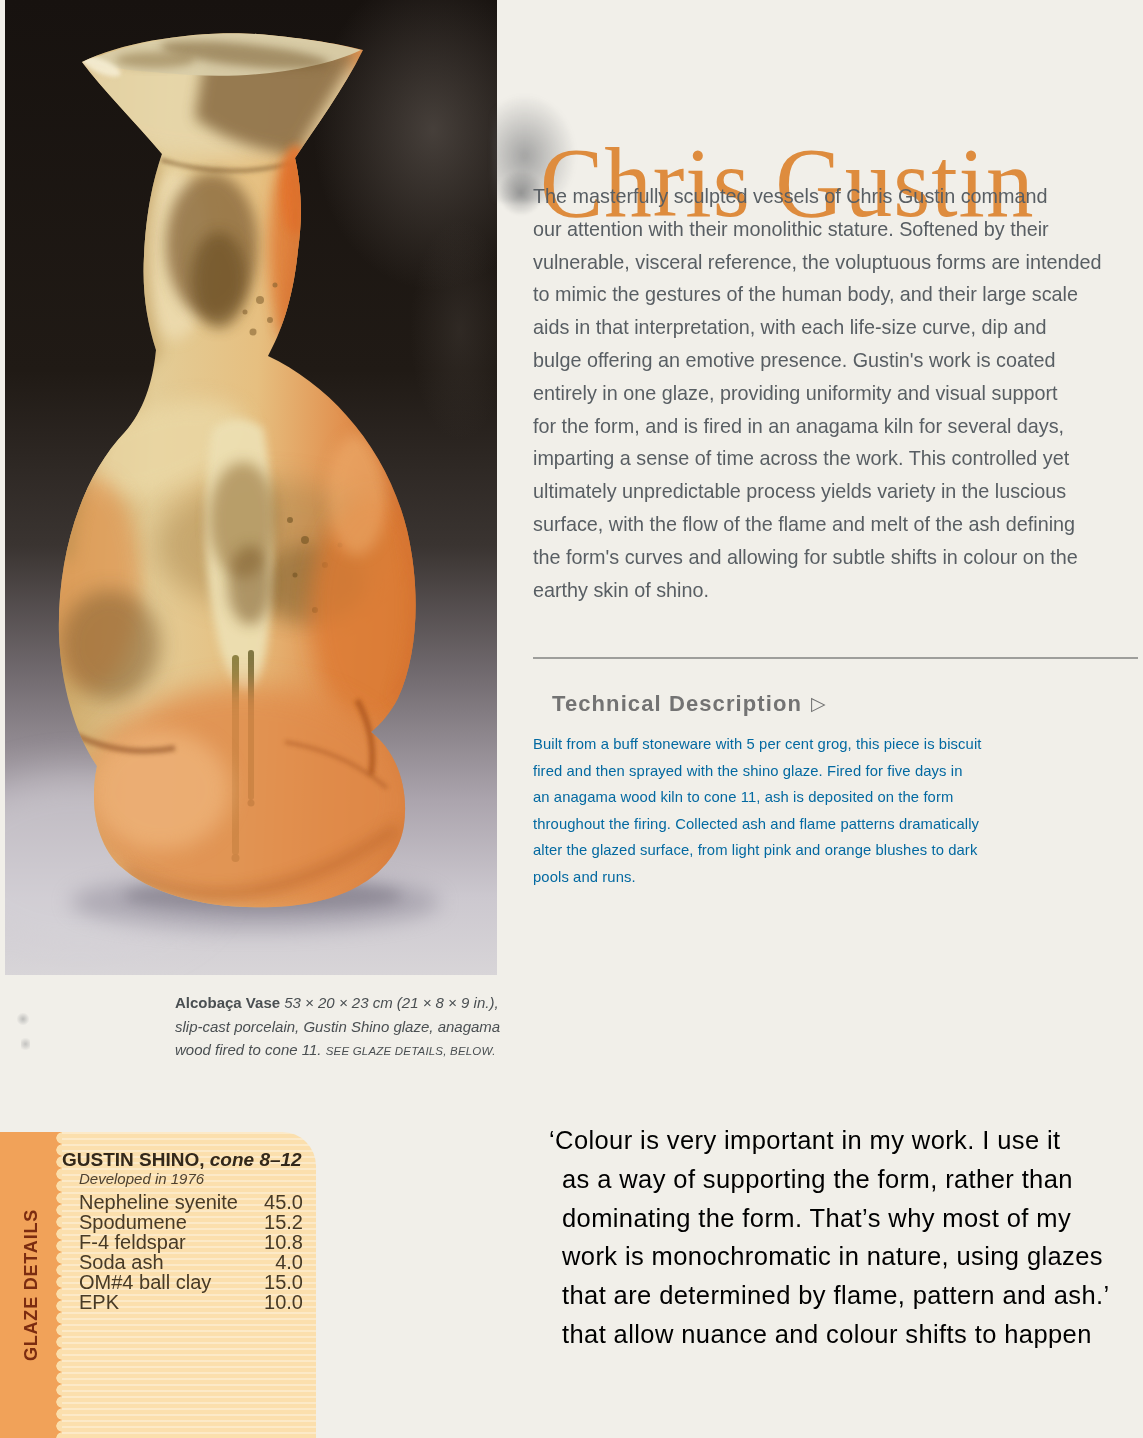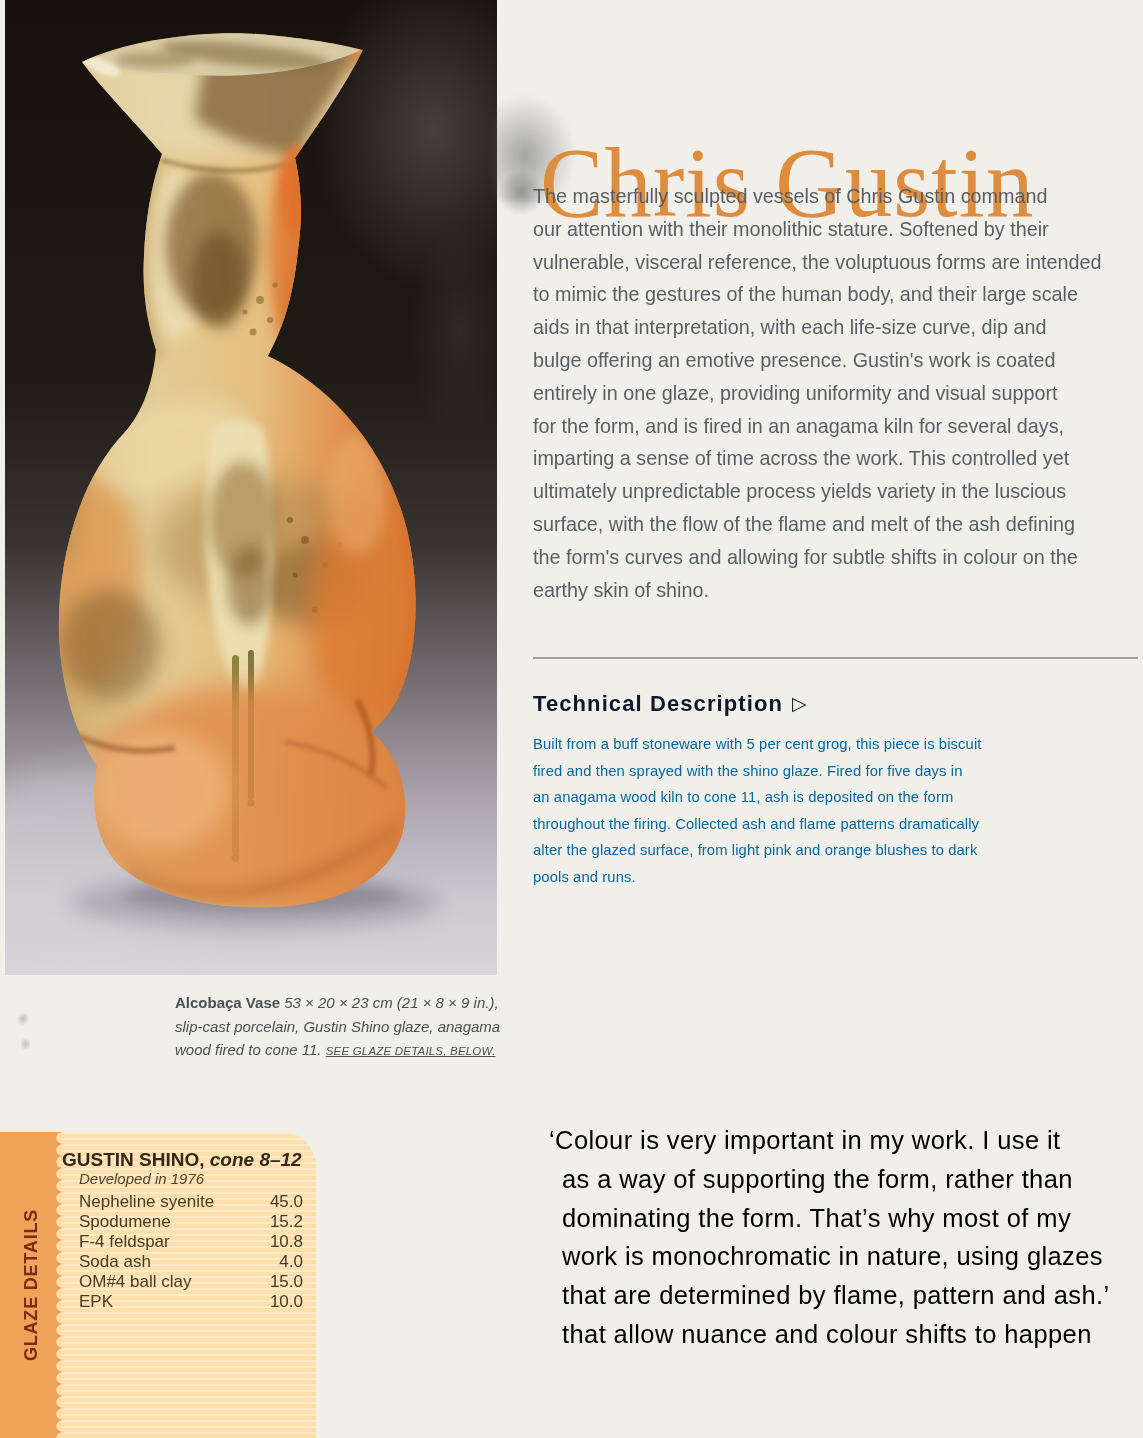--- a/index.html
+++ b/index.html
@@ -30,33 +30,33 @@
     font-family:"Liberation Serif", serif; font-weight:400;
     font-size:100px; line-height:1; color:#de8c3e; letter-spacing:1px;
     transform:scaleX(0.95); transform-origin:0 0; white-space:nowrap; }
 
   .intro { position:absolute; left:533px; top:180px; }
   .intro div { font-size:19.8px; line-height:32.8px; color:#585e63; white-space:nowrap; }
 
   .divider { position:absolute; left:533px; top:657px; width:605px; height:2px;
     background:#8f8f8d; opacity:.85; }
 
-  .tech-h { position:absolute; left:533px; top:691px; font-size:22px; font-weight:bold;
-    color:#0f172a; letter-spacing:1.1px; }
+  .tech-h { position:absolute; left:552px; top:691px; font-size:22px; font-weight:bold;
+    color:#737373; letter-spacing:1.1px; }
   .tech-h .tri { font-weight:400; font-size:19px; margin-left:9px; position:relative; top:-1px; }
 
   .tech-b { position:absolute; left:533px; top:731px; }
   .tech-b div { font-size:14.8px; line-height:26.6px; color:#0369a1; white-space:nowrap; letter-spacing:.1px; }
 
   
   .caption { position:absolute; left:175px; top:991px; width:352px;
     font-size:15px; line-height:23.5px; color:#4a4f52; }
   .caption b { font-weight:bold; font-style:normal; }
   .caption i { font-style:italic; }
-  .caption .note { font-size:11.5px; font-style:italic; letter-spacing:.2px;text-decoration:underline; }
+  .caption .note { font-size:11.5px; font-style:italic; letter-spacing:.2px; }
 
   
   .quote { position:absolute; left:562px; top:1121px;
     font-family:Liberation Sans, sans-serif; color:#000000; }
   .quote div { font-size:25.5px; line-height:38.8px; letter-spacing:.4px; white-space:nowrap; }
   .quote div:first-child { margin-left:-13px; }
 
   
   .glaze-tab { position:absolute; left:0; top:1132px; width:62px; height:306px;
     background:#f1a259; }
@@ -70,21 +70,21 @@
     background-image:repeating-linear-gradient(180deg, rgba(255,255,255,.33) 0 2px, rgba(0,0,0,0) 2px 6px);
     border-top-right-radius:34px; }
   .glaze-card::before { content:""; position:absolute; left:-8px; top:0; bottom:0; width:8px;
     background-image:radial-gradient(circle at 8px 6px, #fbdfad 5.4px, rgba(0,0,0,0) 5.9px);
     background-size:8px 12px; background-repeat:repeat-y; }
 
   .g-head { position:absolute; left:0; top:17px; font-size:19px; font-weight:bold; color:#33281a; white-space:nowrap; }
   .g-head i { font-style:italic; }
   .g-dev  { position:absolute; left:17px; top:38px; font-size:15px; font-style:italic; color:#4e4130; }
   .g-rows { position:absolute; left:17px; top:60px; width:224px; }
-  .g-row  { display:flex; justify-content:space-between; font-size:17px; line-height:20px; color:#473a26;text-align:center; }
+  .g-row  { display:flex; justify-content:space-between; font-size:20px; line-height:20px; color:#473a26;text-align:center; }
 </style>
 </head>
 <body>
 
 <div class="page">
 
   <div class="photo">
     <svg viewBox="0 0 492 975" width="492" height="975" aria-hidden="true">
       <defs>
         <linearGradient id="bgG" x1="0" y1="0" x2="0" y2="1">

